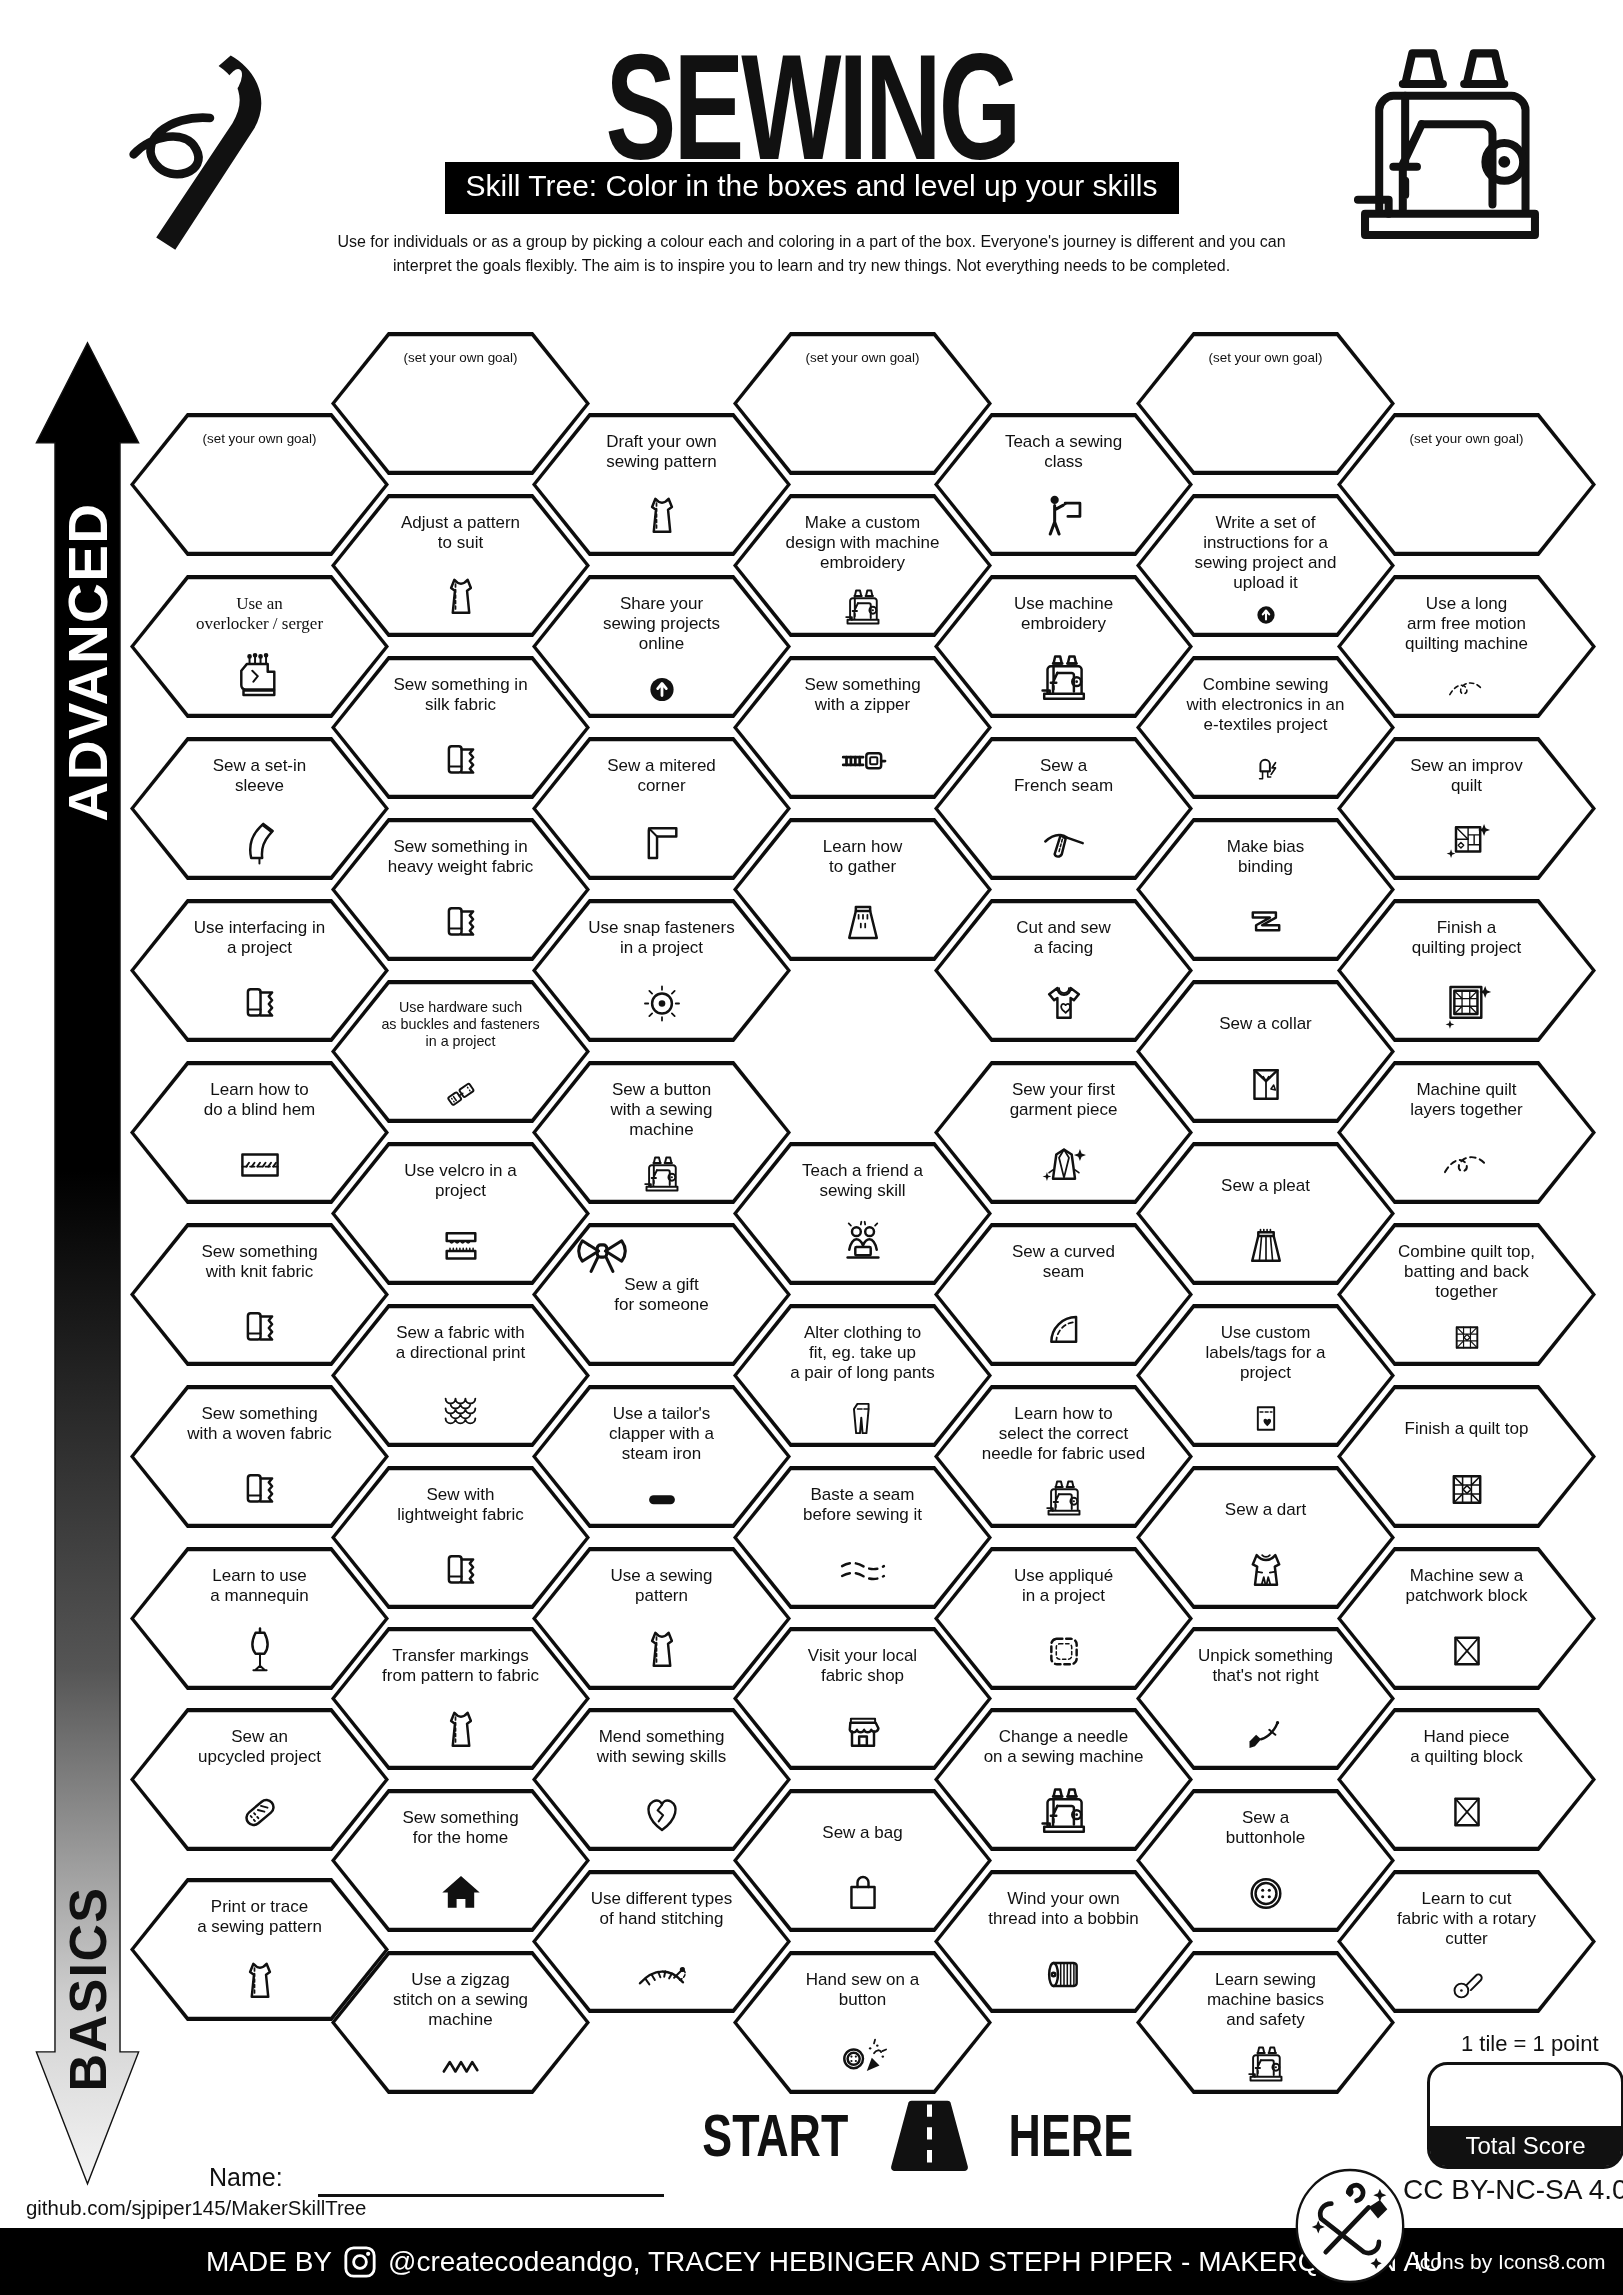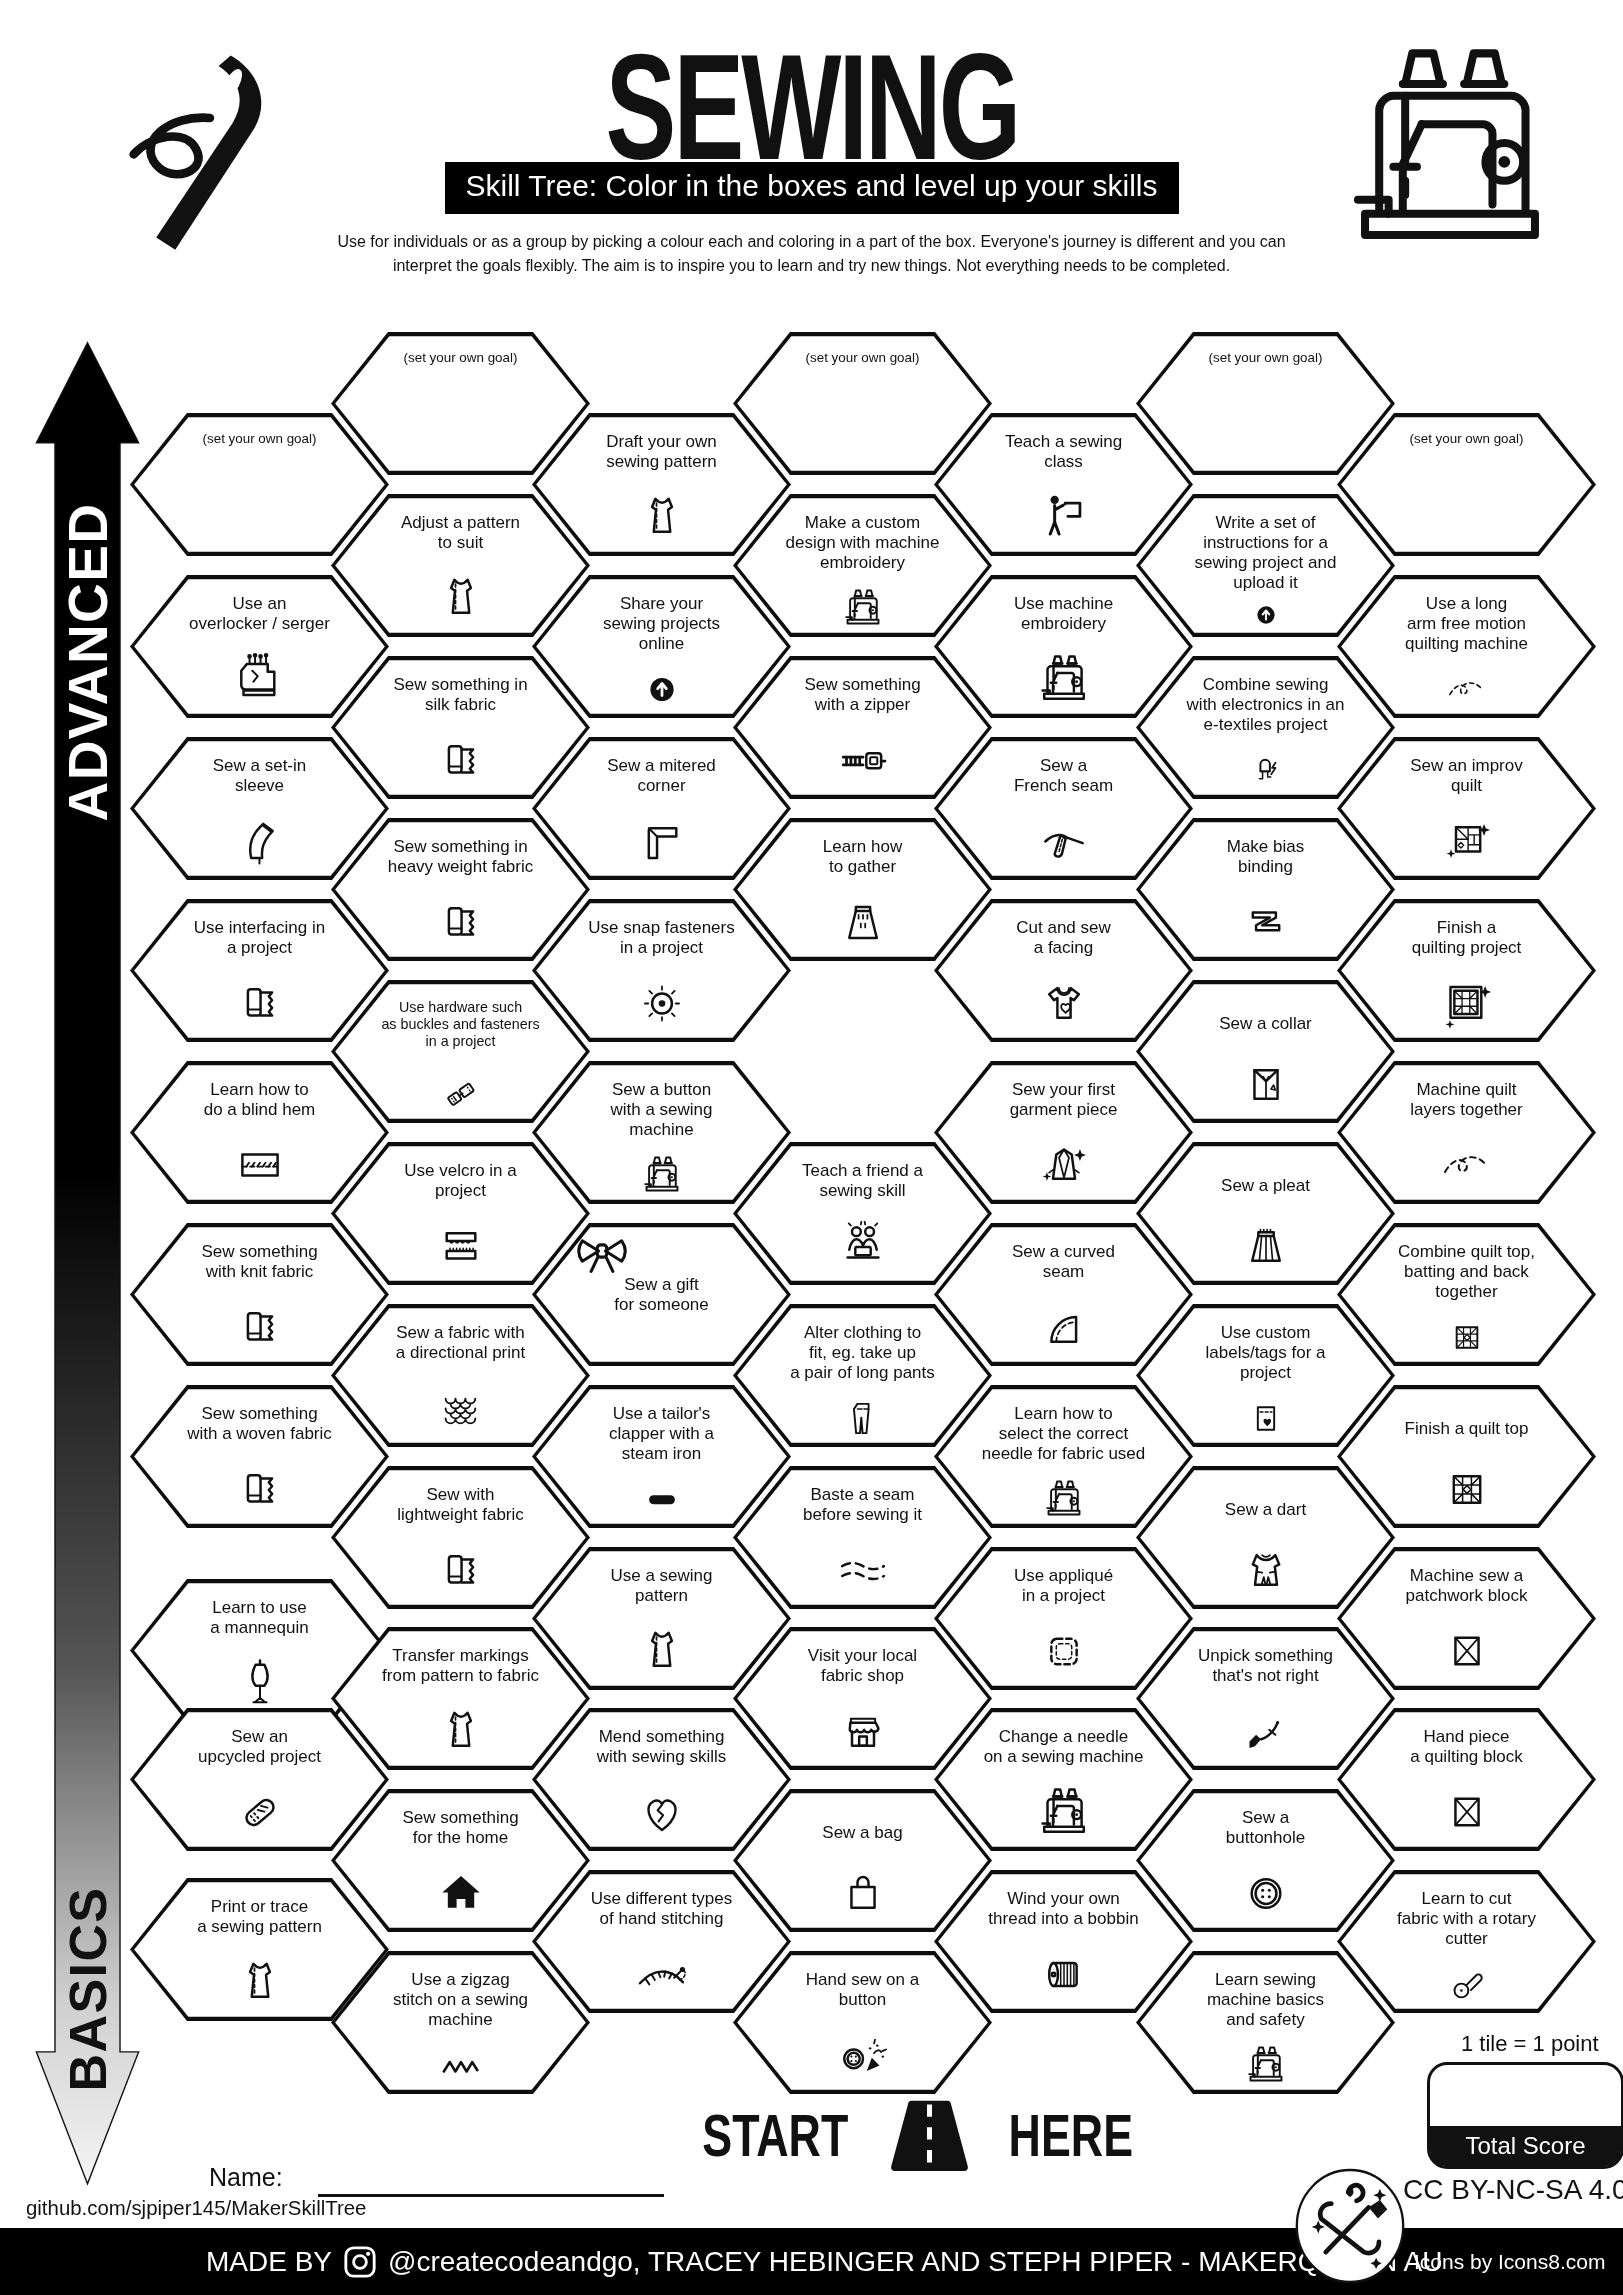--- a/index.html
+++ b/index.html
@@ -380,21 +380,21 @@
     </defs>
     <polygon points="113,6 223,222 183,222 183,3700 223,3700 113,3985 3,3700 43,3700 43,222 3,222" fill="url(#ag)" stroke="#111" stroke-width="3"></polygon>
   </svg>
   <div class="axis-word axis-advanced">ADVANCED</div>
   <div class="axis-word axis-basics">BASICS</div>
 
   <div class="grid">
       <div class="hex goal" style="left: 130px; top: 413px;">
         <span class="hlabel one">(set your own goal)</span>
       </div>
-      <div class="hex" style="left: 130px; top: 575px;">
+      <div class="hex" style="left: 130px; top: 575px; font-family: Liberation Serif, serif;">
         <span class="hlabel">Use an
 overlocker / serger</span>
         <svg class="hicon" viewBox="0 0 100 100">
           <use href="#serger"></use>
         </svg>
       </div>
       <div class="hex" style="left: 130px; top: 737px;">
         <span class="hlabel">Sew a set-in
 sleeve</span>
         <svg class="hicon" viewBox="0 0 100 100">
@@ -422,21 +422,21 @@
           <use href="#fabric"></use>
         </svg>
       </div>
       <div class="hex" style="left: 130px; top: 1385px;">
         <span class="hlabel">Sew something
 with a woven fabric</span>
         <svg class="hicon" viewBox="0 0 100 100">
           <use href="#fabric"></use>
         </svg>
       </div>
-      <div class="hex" style="left: 130px; top: 1579px; text-decoration: underline;">
+      <div class="hex" style="left: 130px; top: 1547px; text-decoration: underline;">
         <span class="hlabel">Learn to use
 a mannequin</span>
         <svg class="hicon" viewBox="0 0 100 100">
           <use href="#mannequin"></use>
         </svg>
       </div>
       <div class="hex" style="left: 130px; top: 1708px;">
         <span class="hlabel">Sew an
 upcycled project</span>
         <svg class="hicon" viewBox="0 0 100 100">

